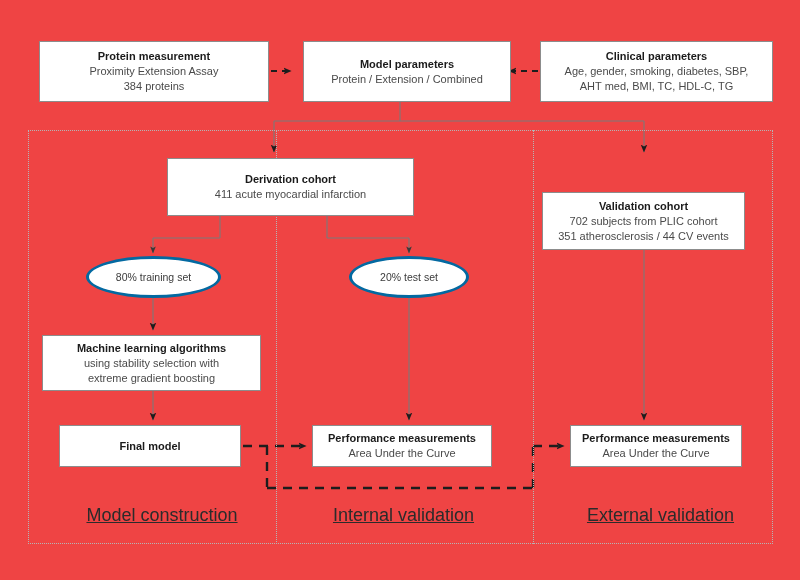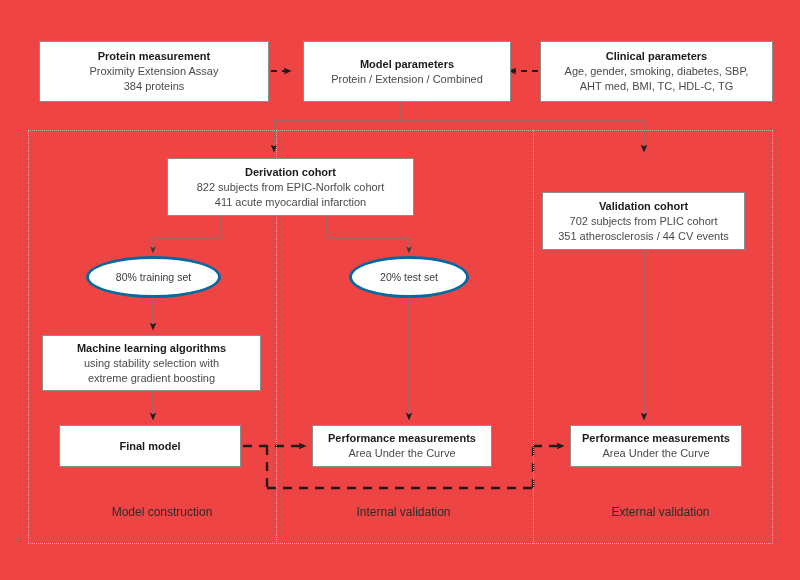--- a/index.html
+++ b/index.html
@@ -60,24 +60,25 @@
   .region{
     position:absolute;
     box-sizing:border-box;
     border:1px dotted #b5b5b5;
     background:transparent;
     z-index:1;
   }
   .region-label{
     position:absolute;
     z-index:4;
-    font-size:12px;
+    font-size:18px;
     color:#2b2b2b;
     text-align:center;
     white-space:nowrap;
+    text-decoration:underline;
   }
 
   
   #box-protein   {left:39px;  top:41px;  width:230px; height:61px;}
   #box-model     {left:303px; top:41px;  width:208px; height:61px;}
   #box-clinical  {left:540px; top:41px;  width:233px; height:61px;}
 
   #box-derivation{left:167px; top:158px; width:247px; height:58px;}
   #box-validation{left:542px; top:158px; width:203px; height:58px;margin-top:34px;}
 
@@ -169,21 +170,20 @@
   </div>
 
   <div class="node" id="box-clinical">
     <div class="t1">Clinical parameters</div>
     <div class="t2">Age, gender, smoking, diabetes, SBP,</div>
     <div class="t2">AHT med, BMI, TC, HDL-C, TG</div>
   </div>
 
   <div class="node" id="box-derivation">
     <div class="t1">Derivation cohort</div>
-    <div class="t2">822 subjects from EPIC-Norfolk cohort</div>
     <div class="t2">411 acute myocardial infarction</div>
   </div>
 
   <div class="node" id="box-validation">
     <div class="t1">Validation cohort</div>
     <div class="t2">702 subjects from PLIC cohort</div>
     <div class="t2">351 atherosclerosis / 44 CV events</div>
   </div>
 
   <div class="ellipse" id="ell-train">

